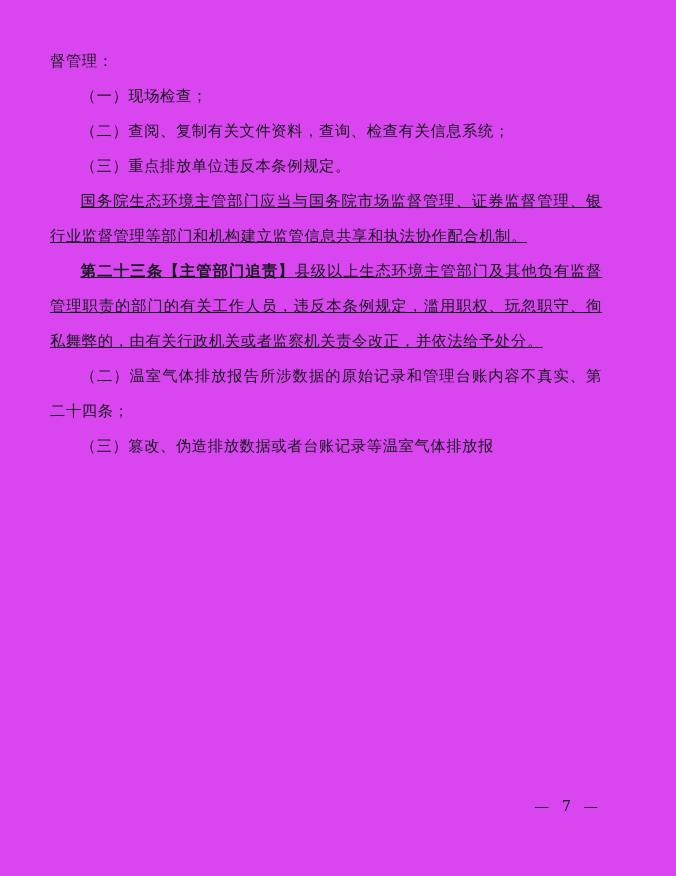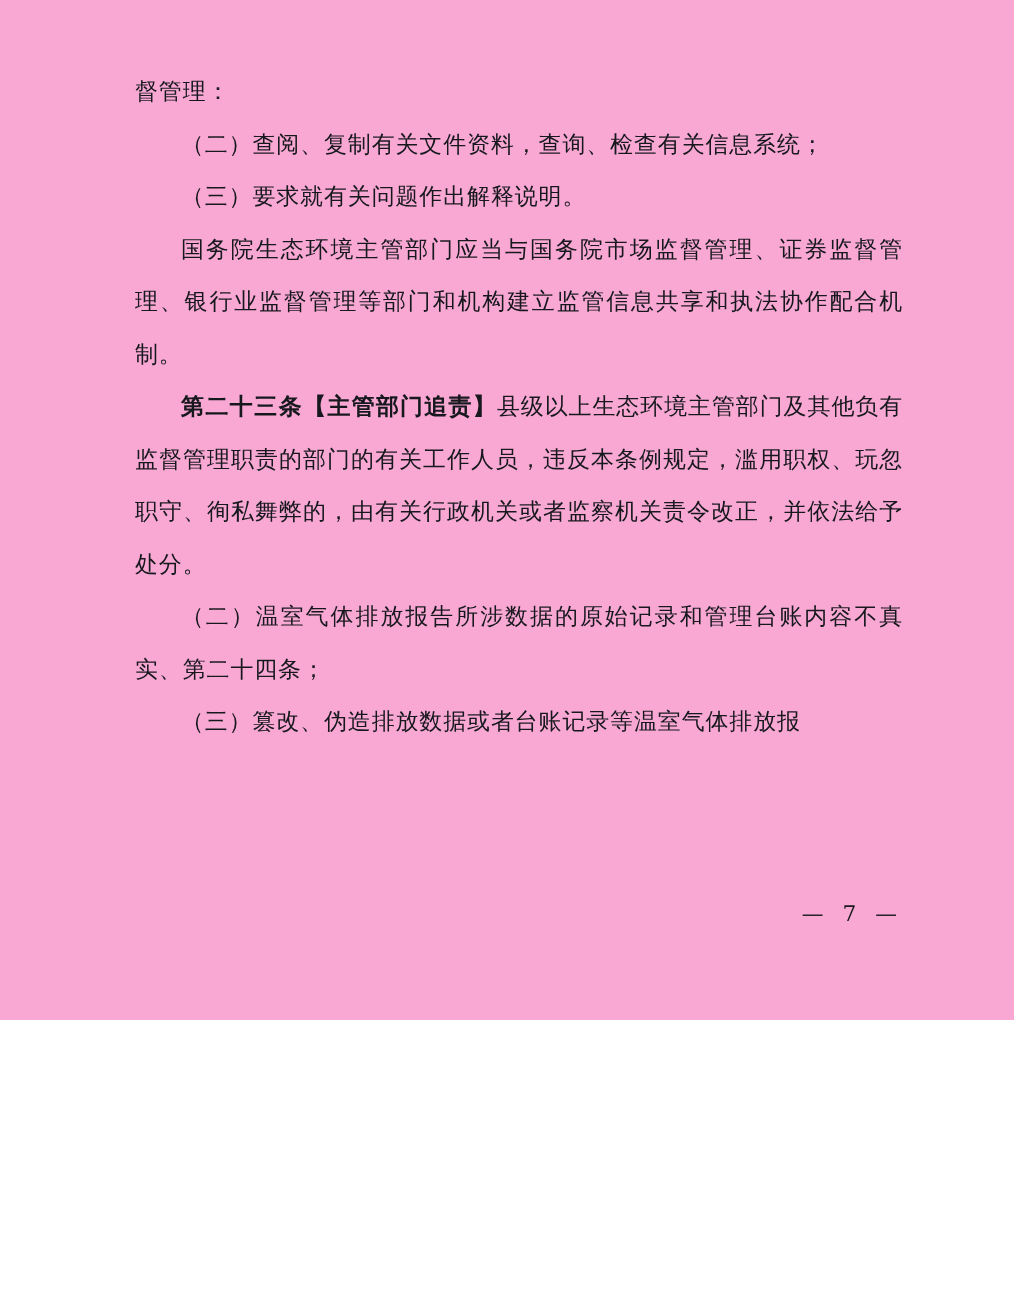--- a/index.html
+++ b/index.html
@@ -10,39 +10,40 @@
     width: 676px;
     height: 876px;
     background: #ffffff;
     font-family: "DejaVu Serif", "Liberation Serif", serif;
     color: #1a1a1a;
     overflow: hidden;
   }
   .page {
     position: relative;
     width: 676px;
-    height: 680px;
+    height: 876px;
     box-sizing: border-box;
-    padding: 44px 74px 0 90px;
-    background: #f9a8d4;
+    padding: 44px 74px 0 50px;
+    background: #d946ef;
   }
   .doc-body {
     font-size: 15.3px;
     line-height: 35px;
     text-align: justify;
     text-justify: inter-ideograph;
     letter-spacing: 0.6px;
     color: #16181d;
   }
   .para {
     margin: 0;
     text-indent: 0;
   }
   .para.indent1 {
     text-indent: 2em;
+    text-decoration: underline;
   }
   .para.indent-item {
     text-indent: 2em;
   }
   .bold-art {
     font-weight: bold;
     letter-spacing: 1px;
   }
   .bracket-title {
     font-weight: bold;
@@ -64,24 +65,25 @@
 </style>
 </head>
 <body>
 
 <div class="page">
 
   <div class="doc-body">
 
     <p class="para">督管理：</p>
 
+    <p class="para indent-item">（一）现场检查；</p>
 
     <p class="para indent-item">（二）查阅、复制有关文件资料，查询、检查有关信息系统；</p>
 
-    <p class="para indent-item">（三）要求就有关问题作出解释说明。</p>
+    <p class="para indent-item">（三）重点排放单位违反本条例规定。</p>
 
     <p class="para indent1">国务院生态环境主管部门应当与国务院市场监督管理、证券监督管理、银行业监督管理等部门和机构建立监管信息共享和执法协作配合机制。</p>
 
     <p class="para indent1"><span class="bold-art">第二十三条</span><span class="bracket-title">【主管部门追责】</span><span>县级以上生态环境主管部门及其他负有监督管理职责的部门的有关工作人员，违反本条例规定，滥用职权、玩忽职守、徇私舞弊的，由有关行政机关或者监察机关责令改正，并依法给予处分。</span></p>
 
 
 
     <p class="para indent-item">（二）温室气体排放报告所涉数据的原始记录和管理台账内容不真实、第二十四条；</p>
 
     <p class="para indent-item">（三）篡改、伪造排放数据或者台账记录等温室气体排放报</p>

